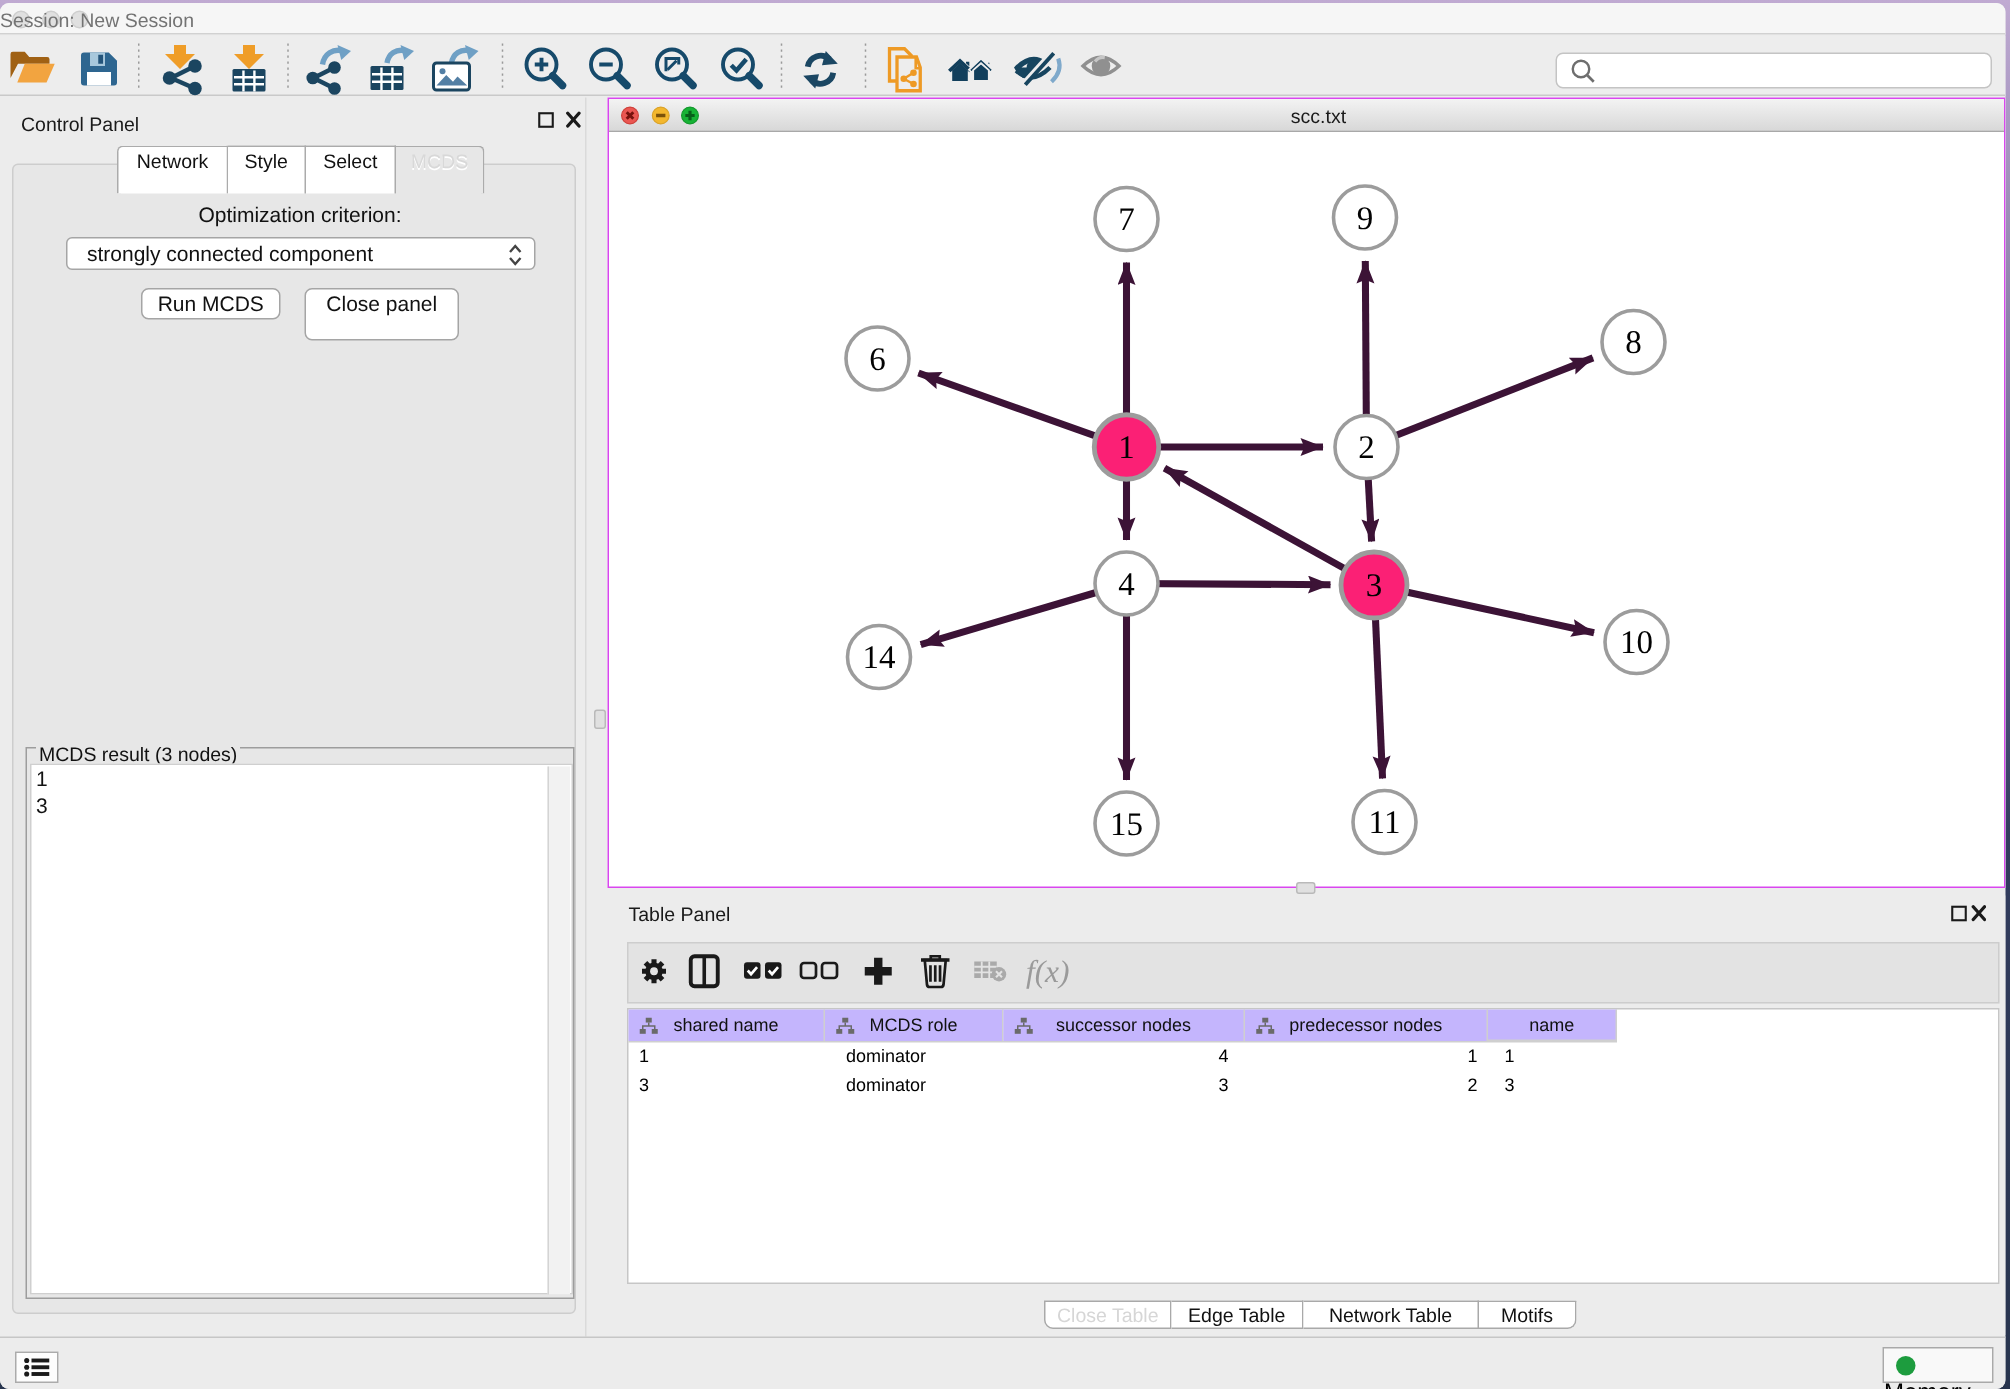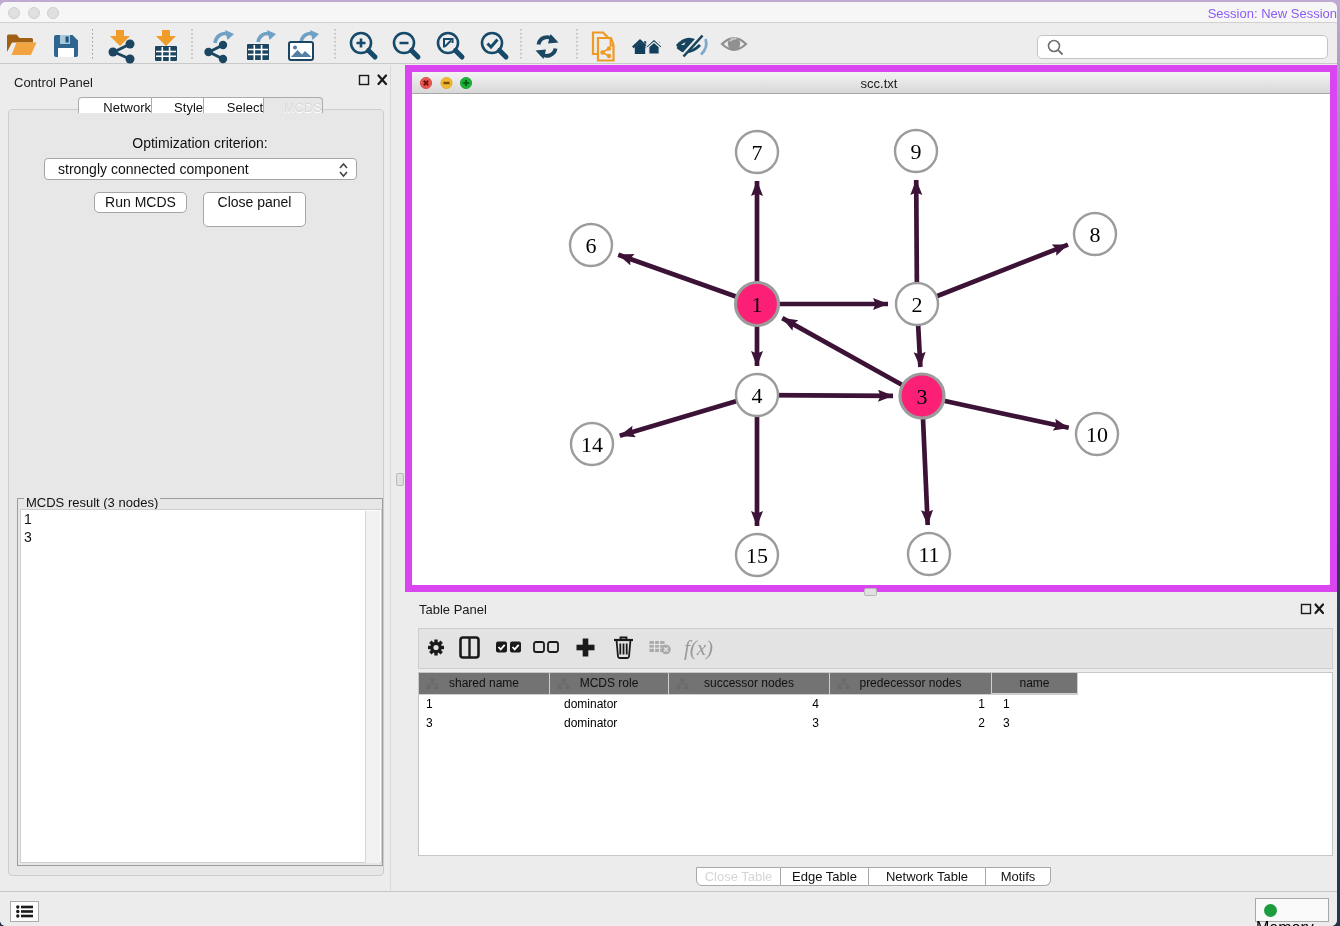--- a/index.html
+++ b/index.html
@@ -10,39 +10,39 @@
 }
 #win {
   position:absolute; left:0; top:2px; width:1337px; height:924px;
   background:#ececec;
   border-radius:6px 6px 6px 6px;
   overflow:hidden;
 }
 
 #titlebar { position:absolute; left:0; top:0; width:100%; height:21px; background:#f6f6f6; border-bottom:1px solid #d1d1d1; }
 .tl { position:absolute; top:5px; width:12px; height:12px; border-radius:50%; background:#e0e0e0; border:1px solid #cecece; }
-#title-text { position:absolute; top:4px; left:0; width:100%; text-align:right; font-size:13px; color:#8b5cf6; }
+#title-text { position:absolute; top:4px; left:0; width:100%; text-align:left; font-size:13px; color:#737373; }
 
 #toolbar { position:absolute; left:0; top:22px; width:100%; height:40px; background:#ededed; border-bottom:1px solid #c9c9c9; }
 #searchbox { position:absolute; left:1037px; top:11px; width:291px; height:24px; background:#fff; border:1px solid #c4c4c4; border-radius:5px; }
 
 #cp { position:absolute; left:0; top:63px; width:391px; height:827px; background:#ececec; border-right:1px solid #dadada; }
 #cp-title { position:absolute; left:14px; top:10px; font-size:13px; color:#1a1a1a; }
 #cp-box { position:absolute; left:8px; top:44px; width:376px; height:767px; background:#e7e7e7; border:1px solid #cdcdcd; border-radius:4px; }
-.tab { position:absolute; top:32px; height:16px; font-size:13px; text-align:right; line-height:20px; background:#fff; border:1px solid #ababab; border-bottom:none; color:#111; }
-
-#net { position:absolute; left:405px; top:63px; width:932px; height:527px; background:#fff; border:7px solid #d946ef; }
+.tab { position:absolute; top:32px; height:32px; font-size:13px; text-align:center; line-height:20px; background:#fff; border:1px solid #ababab; border-bottom:none; color:#111; }
+
+#net { position:absolute; left:405px; top:63px; width:932px; height:527px; background:#fff; border:1px solid #d946ef; }
 #net-titlebar { position:absolute; left:0; top:0; width:100%; height:22px; background:linear-gradient(180deg,#f3f3f3,#d8d8d8); border-bottom:1px solid #a8a8a8; }
 #net-title { position:absolute; top:4px; left:8px; width:100%; text-align:center; font-size:13px; color:#1a1a1a; }
 
 #tp { position:absolute; left:405px; top:595px; width:932px; height:293px; background:#ececec; }
 #tp-title { position:absolute; left:14px; top:5px; font-size:13px; color:#1a1a1a; }
 #tp-toolbar { position:absolute; left:13px; top:31px; width:915px; height:41px; background:#e3e3e3; border:1px solid #cdcdcd; }
 #tp-table { position:absolute; left:13px; top:75px; width:915px; height:184px; background:#fff; border:1px solid #c6c6c6; }
-.th { position:absolute; top:0; height:21px; background:#737373; border-right:1px solid #cfcfcf; font-size:12px; color:#111; text-align:center; line-height:21px; }
+.th { position:absolute; top:0; height:21px; background:#c4b5fd; border-right:1px solid #cfcfcf; font-size:12px; color:#111; text-align:center; line-height:21px; }
 .tree { position:absolute; left:7px; top:5px; width:13px; height:12px; fill:#6a6a6a; }
 .btab { position:absolute; top:270px; height:19px; background:#fff; border:1px solid #a9a9a9; font-size:13px; text-align:center; line-height:18px; color:#111; }
 
 #statusbar { position:absolute; left:0; top:889px; width:100%; height:35px; background:#ececec; border-top:1px solid #c6c6c6; }
 #listbtn { position:absolute; left:10px; top:9px; width:29px; height:21px; background:#fdfdfd; border:1px solid #ababab; }
 #membtn { position:absolute; left:1255px; top:6px; width:74px; height:24px; background:#f9f9f9; border:1px solid #a9a9a9; font-size:16px; }
 </style>
 </head>
 <body>
 <div id="win">

